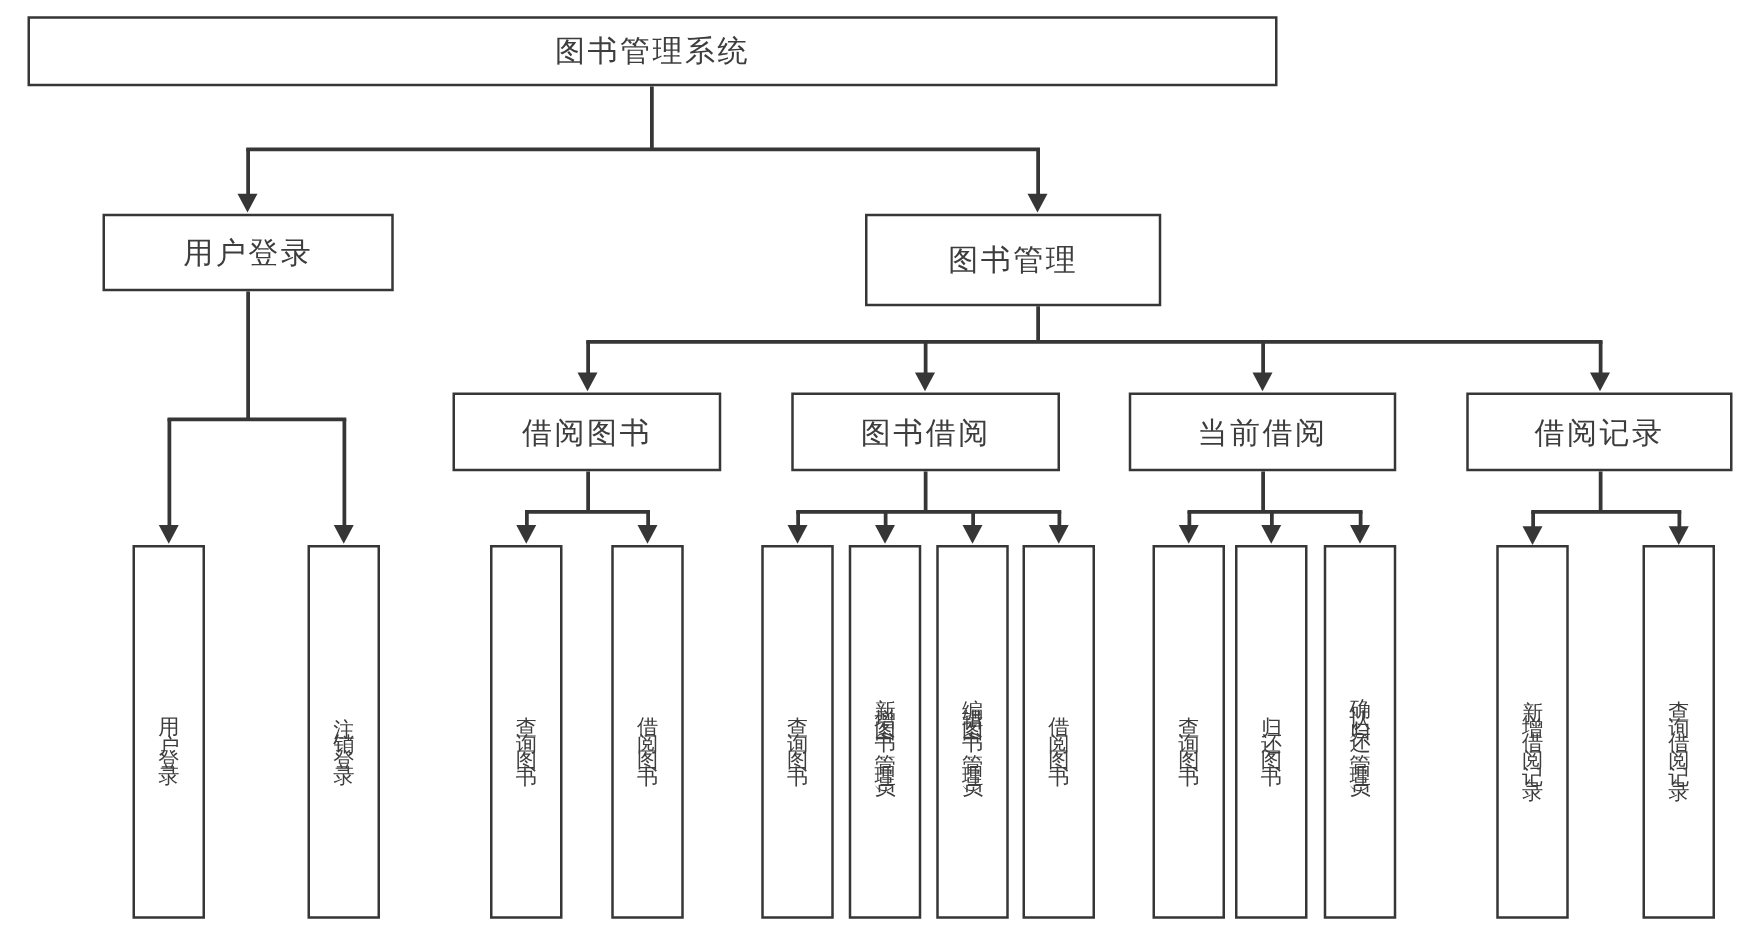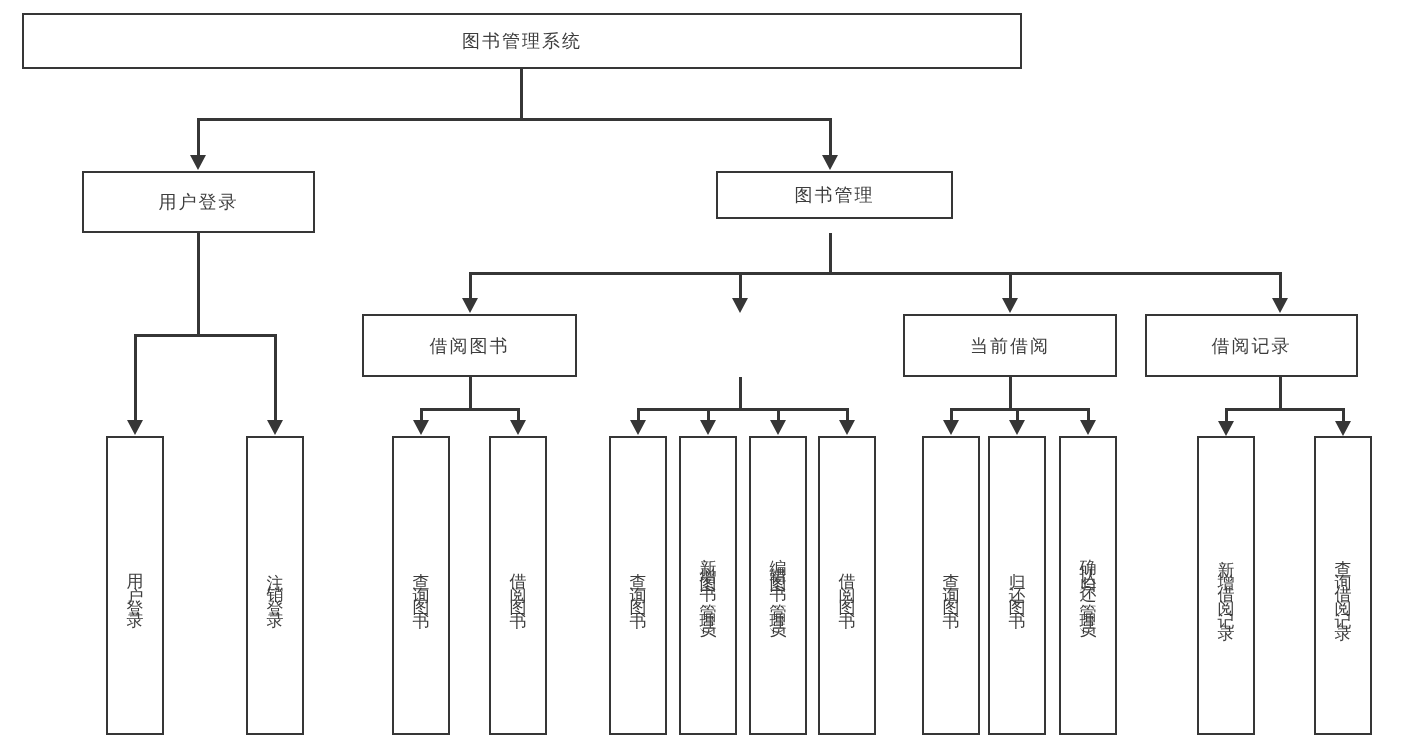--- a/index.html
+++ b/index.html
@@ -16,21 +16,21 @@
     box-sizing: border-box;
     background: #ffffff;
     border: 2.5px solid #363636;
     display: flex;
     align-items: center;
     justify-content: center;
     color: #3d3d3d;
     z-index: 2;
   }
   .box .h-label {
-    font-size: 18px;
+    font-size: 24px;
     letter-spacing: 2px;
     white-space: nowrap;
   }
   .leaf .v-label {
     writing-mode: vertical-rl;
     text-orientation: mixed;
     font-size: 17px;
     letter-spacing: 13px;
     line-height: 1;
   }
@@ -44,25 +44,25 @@
     position: absolute;
     width: 0; height: 0;
     border-left: 8px solid transparent;
     border-right: 8px solid transparent;
     border-top: 15px solid #363636;
     z-index: 1;
   }
   
   #root        { left: 22px;   top: 13px;  width: 1000px; height: 56px; }
   #n-user-login{ left: 82px;   top: 171px; width: 233px;  height: 62px; }
-  #n-book-mgmt { left: 716px;  top: 171px; width: 237px;  height: 48px; }
+  #n-book-mgmt { left: 692px;  top: 171px; width: 237px;  height: 74px; }
   #n-new-rec     { left: 362px;  top: 314px; width: 215px; height: 63px; }
   #n-book-borrow { left: 633px;  top: 314px; width: 215px; height: 63px; }
   #n-current     { left: 903px;  top: 314px; width: 214px; height: 63px; }
-  #n-records     { left: 1145px; top: 314px; width: 213px; height: 63px; }
+  #n-records     { left: 1173px; top: 314px; width: 213px; height: 63px; }
   .leaf { top: 436px; width: 58px; height: 299px; }
   #l-ul     { left: 106px; }
   #l-logout { left: 246px; }
   #l-rec-q  { left: 392px; }
   #l-rec-b  { left: 489px; }
   #l-bb-q   { left: 609px; }
   #l-bb-add { left: 679px; }
   #l-bb-edit{ left: 749px; }
   #l-bb-b   { left: 818px; }
   #l-cb-q   { left: 922px; }
@@ -93,20 +93,23 @@
 
   <div class="box" id="n-user-login">
     <span class="h-label">用户登录</span>
   </div>
   <div class="box" id="n-book-mgmt">
     <span class="h-label">图书管理</span>
   </div>
 
   <div class="box" id="n-new-rec">
     <span class="h-label">借阅图书</span>
+  </div>
+  <div class="box" id="n-book-borrow">
+    <span class="h-label">图书借阅</span>
   </div>
   <div class="box" id="n-current">
     <span class="h-label">当前借阅</span>
   </div>
   <div class="box" id="n-records">
     <span class="h-label">借阅记录</span>
   </div>
 
   <div class="box leaf" id="l-ul">
     <span class="v-label">用户登录</span>

